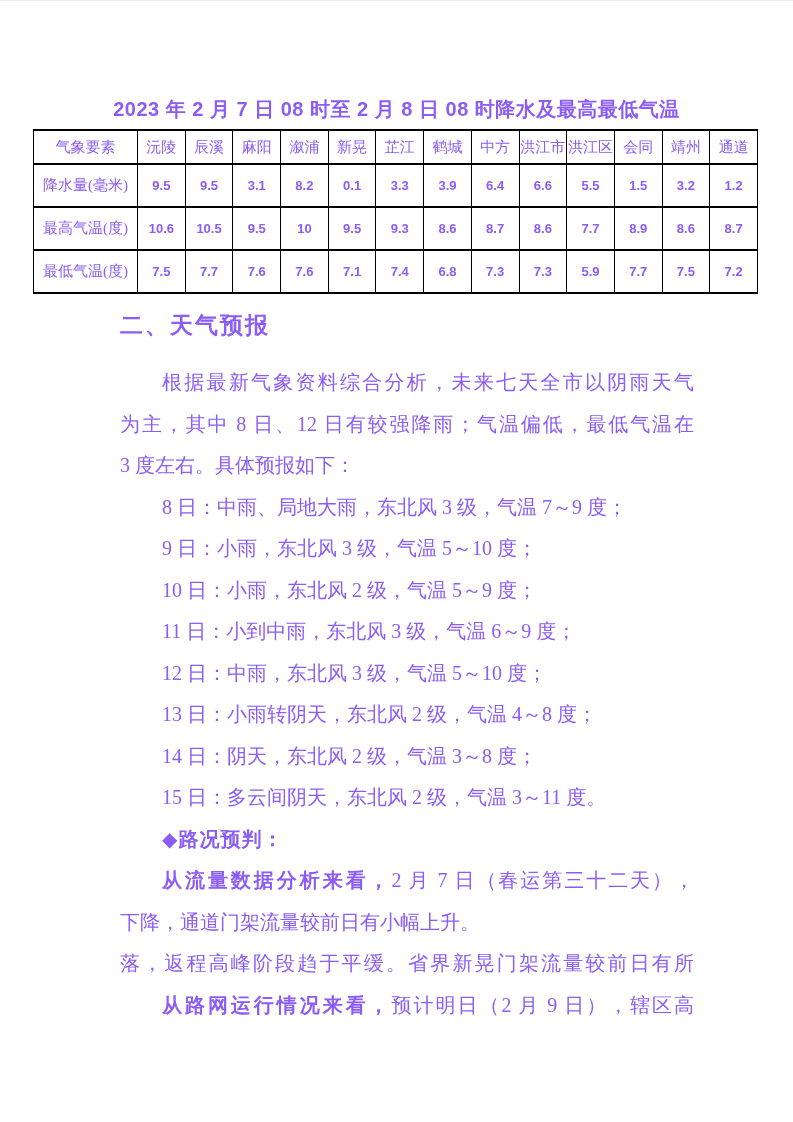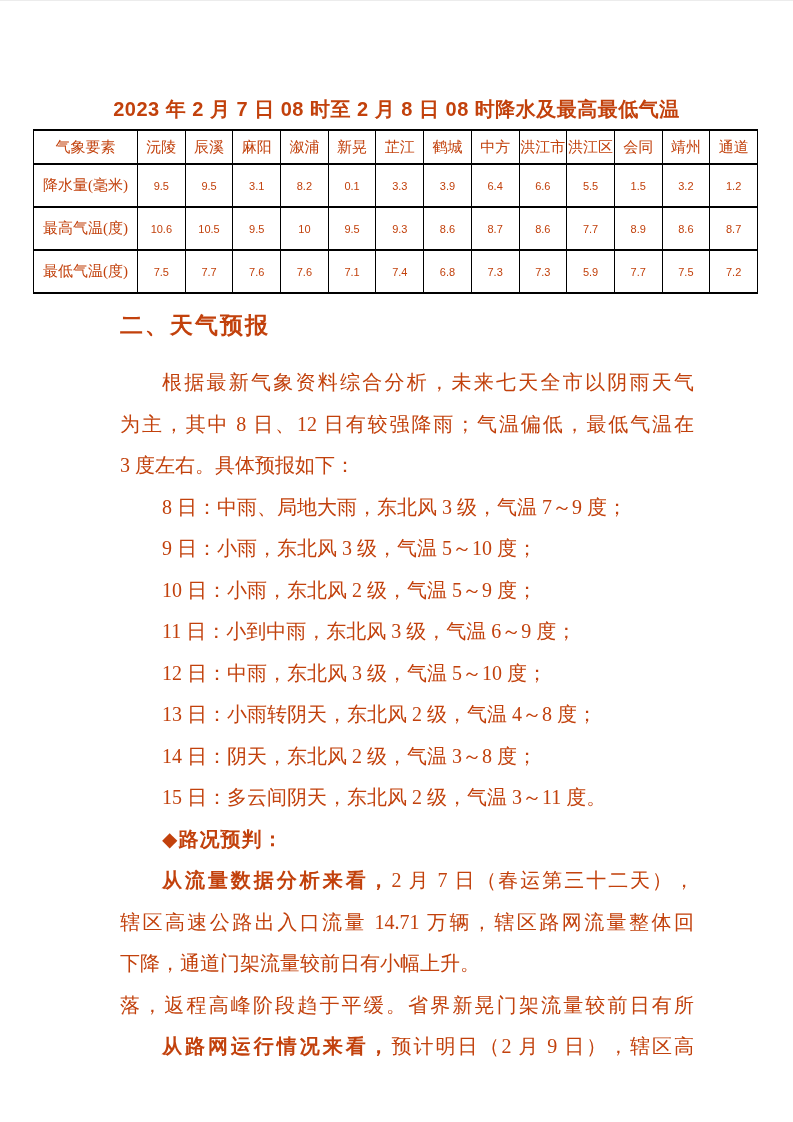--- a/index.html
+++ b/index.html
@@ -5,21 +5,21 @@
   * { margin: 0; padding: 0; box-sizing: border-box; }
   html, body { background: #ffffff; }
   .page {
     position: relative;
     width: 793px;
     height: 1122px;
     margin: 0 auto;
     background: #ffffff;
     overflow: hidden;
     font-family: "Liberation Serif", "DejaVu Serif", serif;
-    color: #c2410c;
+    color: #8b5cf6;
     border-top: 1px solid #ececec;
   }
   .doc-title {
     padding-top: 96px;
     text-align: center;
     font-family: "Liberation Sans", "DejaVu Sans", sans-serif;
     font-weight: bold;
     font-size: 20px;
     line-height: 24px;
     letter-spacing: 0.5px;
@@ -43,22 +43,22 @@
   }
   table.weather thead tr { height: 34px; }
   table.weather tbody tr { height: 43px; }
   table.weather th {
     font-weight: normal;
     font-size: 15px;
     font-family: "Liberation Serif", "DejaVu Serif", serif;
   }
   table.weather td {
     font-family: "Liberation Sans", "DejaVu Sans", sans-serif;
-    font-weight: normal;
-    font-size: 11px;
+    font-weight: bold;
+    font-size: 13px;
   }
   .section-heading {
     margin: 16px 0 0 120px;
     font-family: "Liberation Sans", "DejaVu Sans", sans-serif;
     font-weight: bold;
     font-size: 23px;
     line-height: 30px;
     letter-spacing: 2px;
   }
   .body-text {
@@ -169,19 +169,18 @@
       <div class="line indent"><span>8 日：中雨、局地大雨，东北风 3 级，气温 7～9 度；</span></div>
       <div class="line indent"><span>9 日：小雨，东北风 3 级，气温 5～10 度；</span></div>
       <div class="line indent"><span>10 日：小雨，东北风 2 级，气温 5～9 度；</span></div>
       <div class="line indent"><span>11 日：小到中雨，东北风 3 级，气温 6～9 度；</span></div>
       <div class="line indent"><span>12 日：中雨，东北风 3 级，气温 5～10 度；</span></div>
       <div class="line indent"><span>13 日：小雨转阴天，东北风 2 级，气温 4～8 度；</span></div>
       <div class="line indent"><span>14 日：阴天，东北风 2 级，气温 3～8 度；</span></div>
       <div class="line indent"><span>15 日：多云间阴天，东北风 2 级，气温 3～11 度。</span></div>
       <div class="line indent"><span class="seg-bold">◆路况预判：</span></div>
       <div class="line indent justify"><span class="seg-bold">从流量数据分析来看，</span><span>2 月 7 日（春运第三十二天），</span></div>
-      <div class="line justify"><span>辖区高速公路出入口流量 14.71 万辆，辖区路网流量整体回</span></div>
       <div class="line"><span>下降，通道门架流量较前日有小幅上升。</span></div>
       <div class="line justify"><span>落，返程高峰阶段趋于平缓。省界新晃门架流量较前日有所</span></div>
       <div class="line indent justify"><span class="seg-bold">从路网运行情况来看，</span><span>预计明日（2 月 9 日），辖区高</span></div>
     </div>
 
 </div>
 
 </body></html>

